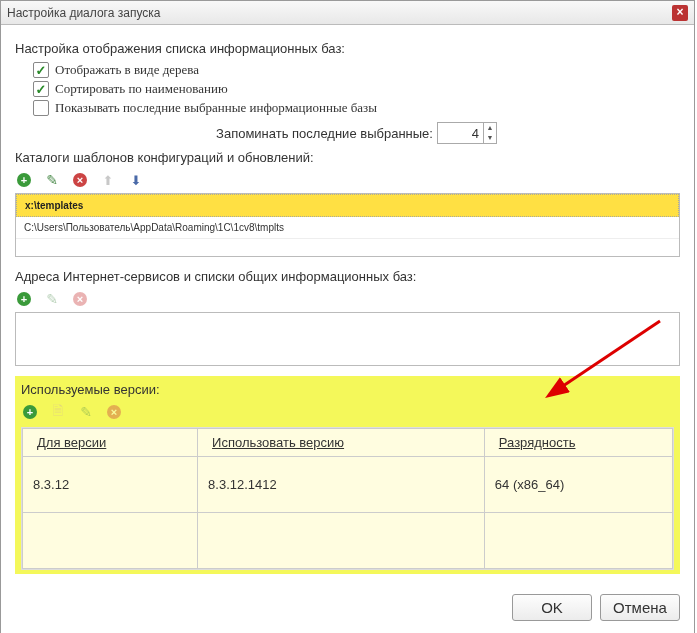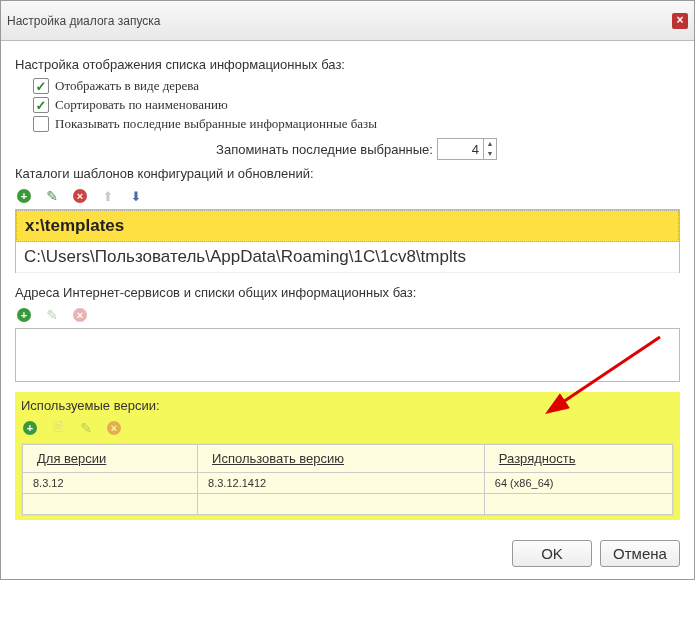--- a/index.html
+++ b/index.html
@@ -12,21 +12,21 @@
     width: 697px;
   }
   .window {
     border: 1px solid #999;
     width: 695px;
     background: #fff;
   }
   .titlebar {
     background: linear-gradient(#f8f8f8,#e8e8e8);
     border-bottom: 1px solid #bbb;
-    height: 40px;
+    height: 24px;
     display: flex;
     align-items: center;
     justify-content: space-between;
     padding: 0 6px;
     font-size: 12px;
     color: #444;
   }
   .titlebar .close {
     width: 16px; height: 16px;
     background: #b33;
@@ -133,21 +133,21 @@
   .arrow-down::before { content: "⬇"; color: #4a6aa8; font-size: 13px; }
   .save-ico::before { content: "🗎"; color: #caa; font-size: 13px; }
 
   .list-box {
     border: 1px solid #bbb;
     background: #fff;
   }
   .list-box .row {
     padding: 5px 8px;
     border-bottom: 1px solid #eee;
-    font-size: 17px;
+    font-size: 10px;
   }
   .list-box .row.sel {
     background: #ffe043;
     font-weight: bold;
     color: #222;
     border: 1px dotted #aa9;
   }
   .list-box.tall { height: 64px; }
   .list-box.short { height: 54px; }
 
@@ -169,22 +169,22 @@
     text-align: left;
     font-weight: normal;
     background: #fffde0;
     border: 1px solid #ccc;
     padding: 6px 14px;
     font-size: 13px;
     text-decoration: underline;
   }
   .vtable td {
     border: 1px solid #ccc;
-    padding: 4px 10px;
-    font-size: 11px;
+    padding: 20px 10px;
+    font-size: 13px;
     background: #fffde0;
   }
   .vtable-wrap {
     position: relative;
     background: #fffef0;
     border: 1px solid #ddd;
     padding: 0;
   }
 
   .bottom-checks { margin-top: 14px; }

